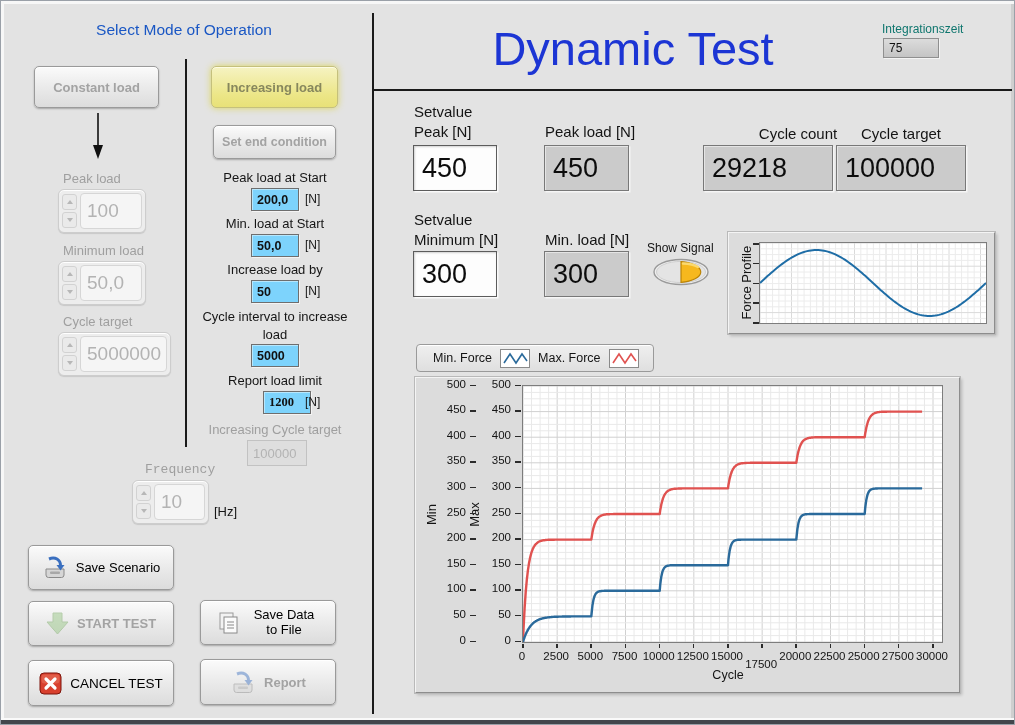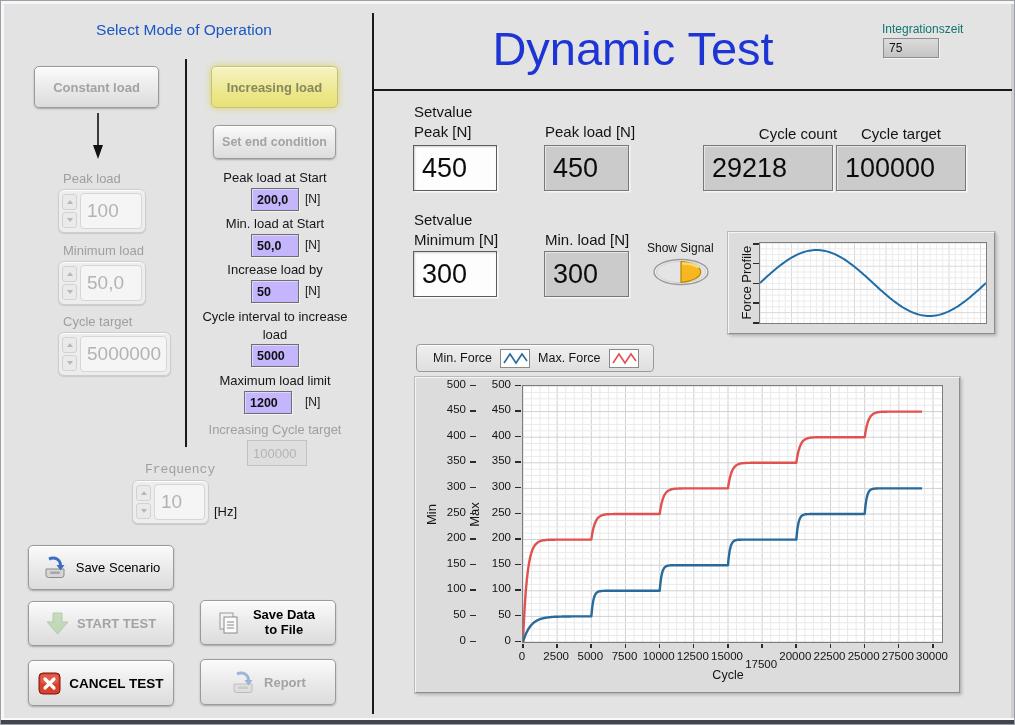--- a/index.html
+++ b/index.html
@@ -20,21 +20,21 @@
 
   .vline { width:1.5px; background:#1a1a1a; }
   .hline { height:1.5px; background:#1a1a1a; }
 
   
   .btn { position:absolute; border:1px solid #9a9a9a; border-radius:5px;
          background:linear-gradient(#fbfbfb,#ececec 45%,#dcdcdc);
          box-shadow:0 1px 2px rgba(0,0,0,.28), inset 0 1px 0 #fff;
          display:flex; align-items:center; justify-content:center;
          font-size:13px; cursor:default; }
-  .btn.bold { font-weight:bold; }
+  .btn.bold { font-weight:normal; }
   .btn.disabled { color:#a3a3a3; font-weight:bold; }
   .btn.yellow { background:linear-gradient(#f6f3c2,#ece687 70%,#e8e178);
                 border:1px solid #c5c07c; box-shadow:0 0 7px #dcd65e, inset 0 1px 0 #fdfce3;
                 color:#87875d; font-weight:bold; }
   .btn .ic { margin-right:8px; display:flex; }
   .btn .txt2 { line-height:1.15; text-align:center; }
 
   
   .spin { position:absolute; border:1px solid #cdcdcd; border-radius:6px; background:#ededed;
           box-shadow:inset 0 1px 0 #fff, 0 1px 1px rgba(0,0,0,.12);
@@ -43,21 +43,21 @@
   .spin .ud { height:16px; border:1px solid #d2d2d2; border-radius:3px; background:#eaeaea;
               display:flex; align-items:center; justify-content:center; }
   .tri-up { width:0; height:0; border-left:3.5px solid transparent; border-right:3.5px solid transparent;
             border-bottom:4.5px solid #b7b7b7; }
   .tri-dn { width:0; height:0; border-left:3.5px solid transparent; border-right:3.5px solid transparent;
             border-top:4.5px solid #b7b7b7; }
   .spin .field { flex:1; height:100%; background:#f5f5f5; border:1px solid #d6d6d6; border-radius:4px;
                  color:#b3b3b3; font-size:19px; display:flex; align-items:center; padding-left:6px; }
 
   
-  .pbox { position:absolute; width:48px; height:23px; background:#c4b5fd;
+  .pbox { position:absolute; width:48px; height:23px; background:#7dd3fc;
           border:1px solid #6e6e6e; box-shadow:1px 1px 0 #f4f4f4, inset 1px 1px 0 rgba(255,255,255,.45);
           font-size:12.5px; font-weight:bold; color:#111; display:flex; align-items:center; padding-left:5px; }
   .pbox.dim { background:#dedede; border-color:#c2c2c2; color:#b3b3b3; font-weight:normal;
               box-shadow:none; font-size:13px; }
 
   
   .wbox { position:absolute; background:#fdfdfd; border:1px solid #5c5c5c;
           box-shadow:1.5px 1.5px 0 #fafafa, inset 1px 1px 2px rgba(0,0,0,.18);
           font-size:27px; color:#0c0c0c; display:flex; align-items:center; padding-left:8px; }
   .gbox { position:absolute; background:#cbcbcb; border:1px solid #787878;
@@ -172,22 +172,22 @@
   <div class="pbox" style="left:250px; top:233px;">50,0</div>
   <div class="abs lab" style="left:304px; top:237px; font-size:12px;">[N]</div>
 
   <div class="abs lab center" style="left:195px; top:261px; width:158px;">Increase load by</div>
   <div class="pbox" style="left:250px; top:279px;">50</div>
   <div class="abs lab" style="left:304px; top:283px; font-size:12px;">[N]</div>
 
   <div class="abs lab center" style="left:195px; top:307px; width:158px; line-height:1.35;">Cycle interval to increase load</div>
   <div class="pbox" style="left:250px; top:343px;">5000</div>
 
-  <div class="abs lab center" style="left:195px; top:372px; width:158px;">Maximum load limit</div>
-  <div class="pbox" style="left:243px; top:390px;">1200</div>
+  <div class="abs lab center" style="left:195px; top:372px; width:158px;">Report load limit</div>
+  <div class="pbox" style="left:262px; top:390px;font-family:Liberation Serif, serif;">1200</div>
   <div class="abs lab" style="left:304px; top:394px; font-size:12px;">[N]</div>
 
   <div class="abs glab center" style="left:190px; top:421px; width:168px;">Increasing Cycle target</div>
   <div class="pbox dim" style="left:246px; top:439px; width:60px; height:26px;">100000</div>
 
   <div class="btn" style="left:27px; top:544px; width:146px; height:45px;">
     <span class="ic">
       <svg width="26" height="23" viewBox="0 0 26 23">
         <path d="M4 13 h18 v6 a2.5 2.5 0 0 1 -2.5 2.5 H6.5 A2.5 2.5 0 0 1 4 19 z" fill="#d6d6d6" stroke="#8a8a8a"></path>
         <rect x="8" y="15.5" width="10" height="2.4" rx="1" fill="#a8a8a8"></rect>

